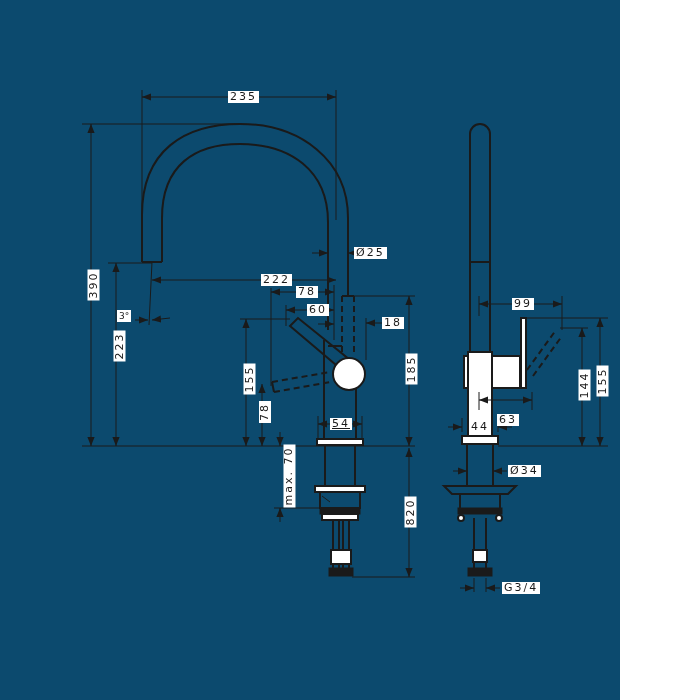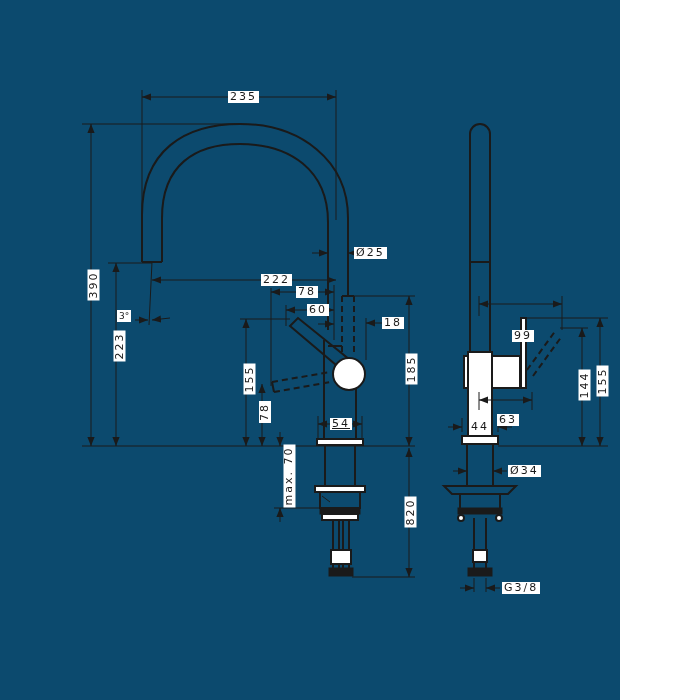--- a/index.html
+++ b/index.html
@@ -172,20 +172,20 @@
   <span class="lbl" style="left:296px;top:286px;">78</span>
   <span class="lbl" style="left:300px;top:304px;margin-left:7px;">60</span>
   <span class="lbl" style="left:382px;top:317px;">18</span>
   <span class="lbl rot" style="left:396px;top:363px;">185</span>
   <span class="lbl rot" style="left:234px;top:373px;">155</span>
   <span class="lbl rot" style="left:254px;top:406px;">78</span>
   <span class="lbl" style="left:330px;top:418px;text-decoration:underline;">54</span>
   <span class="lbl rot" style="left:258px;top:470px;">max. 70</span>
   <span class="lbl rot" style="left:395px;top:506px;">820</span>
 
-  <span class="lbl" style="left:512px;top:298px;margin-top:32px;">99</span>
+  <span class="lbl" style="left:512px;top:298px;">99</span>
   <span class="lbl rot" style="left:587px;top:375px;">155</span>
   <span class="lbl rot" style="left:569px;top:379px;">144</span>
   <span class="lbl" style="left:497px;top:394px;margin-top:20px;">63</span>
   <span class="lbl" style="left:469px;top:421px;">44</span>
   <span class="lbl" style="left:508px;top:465px;">Ø34</span>
-  <span class="lbl" style="left:502px;top:582px;">G3/8</span>
+  <span class="lbl" style="left:502px;top:582px;">G3/4</span>
 </div>
 
 </body></html>

